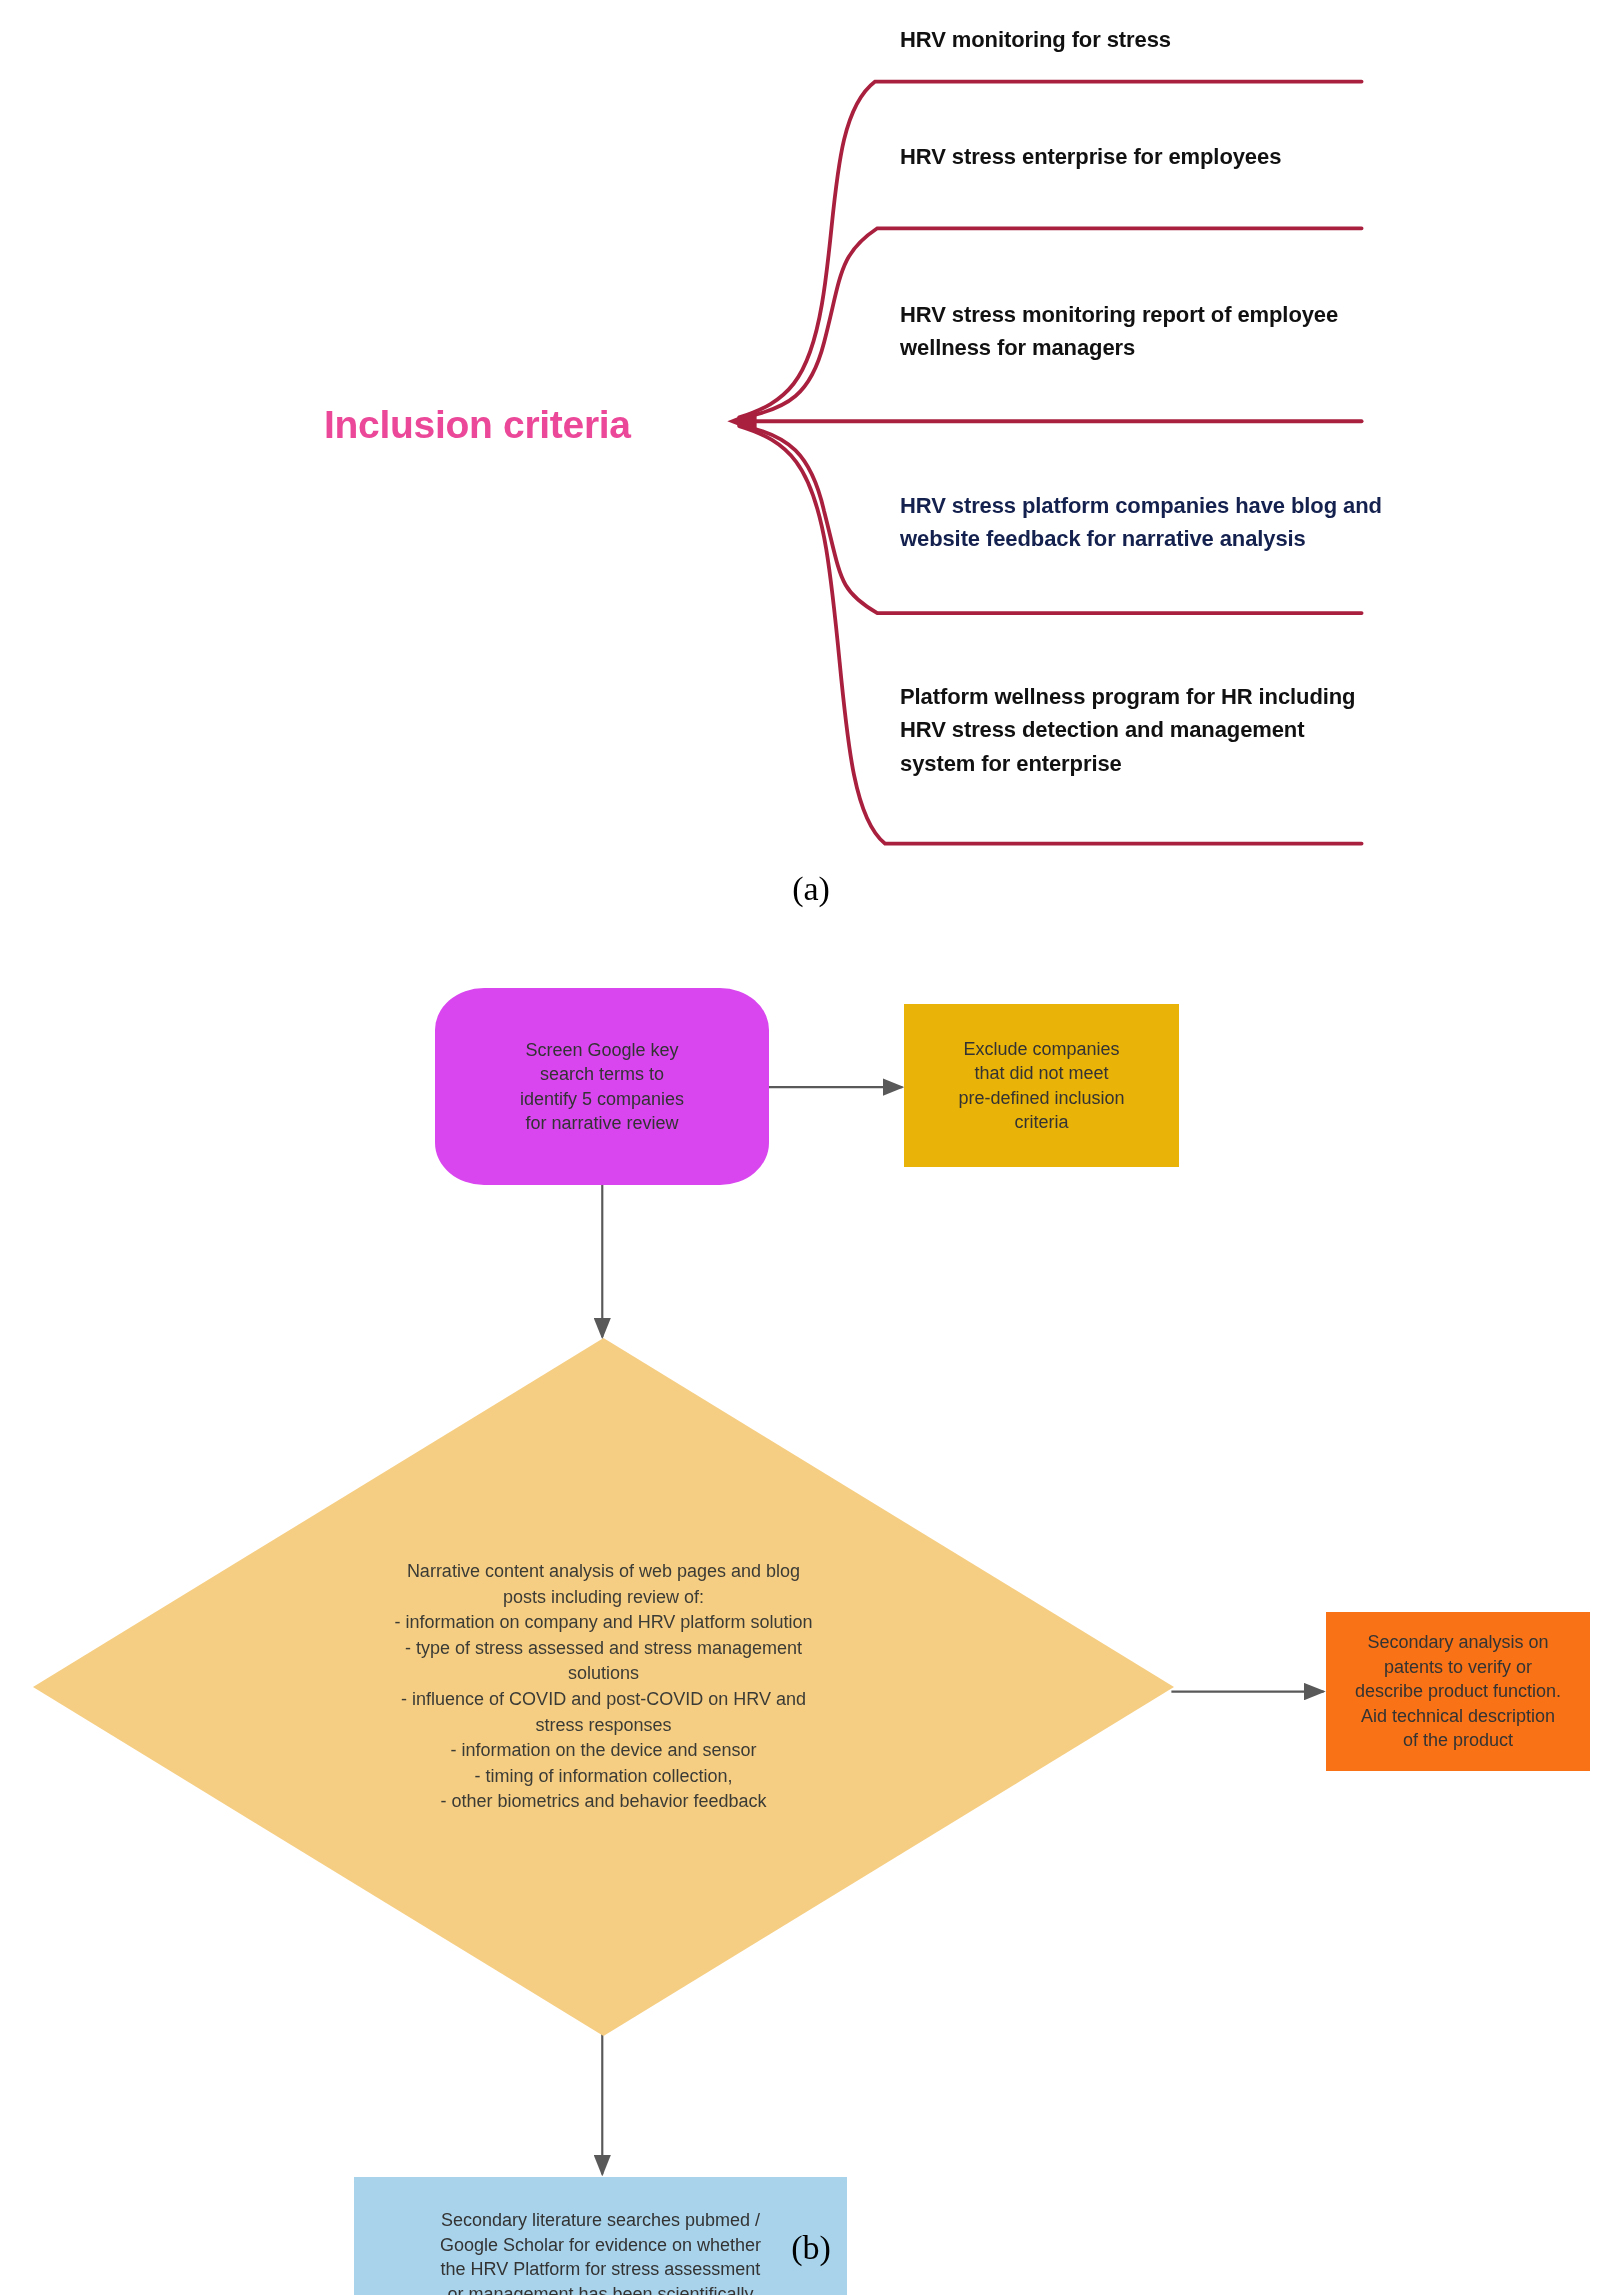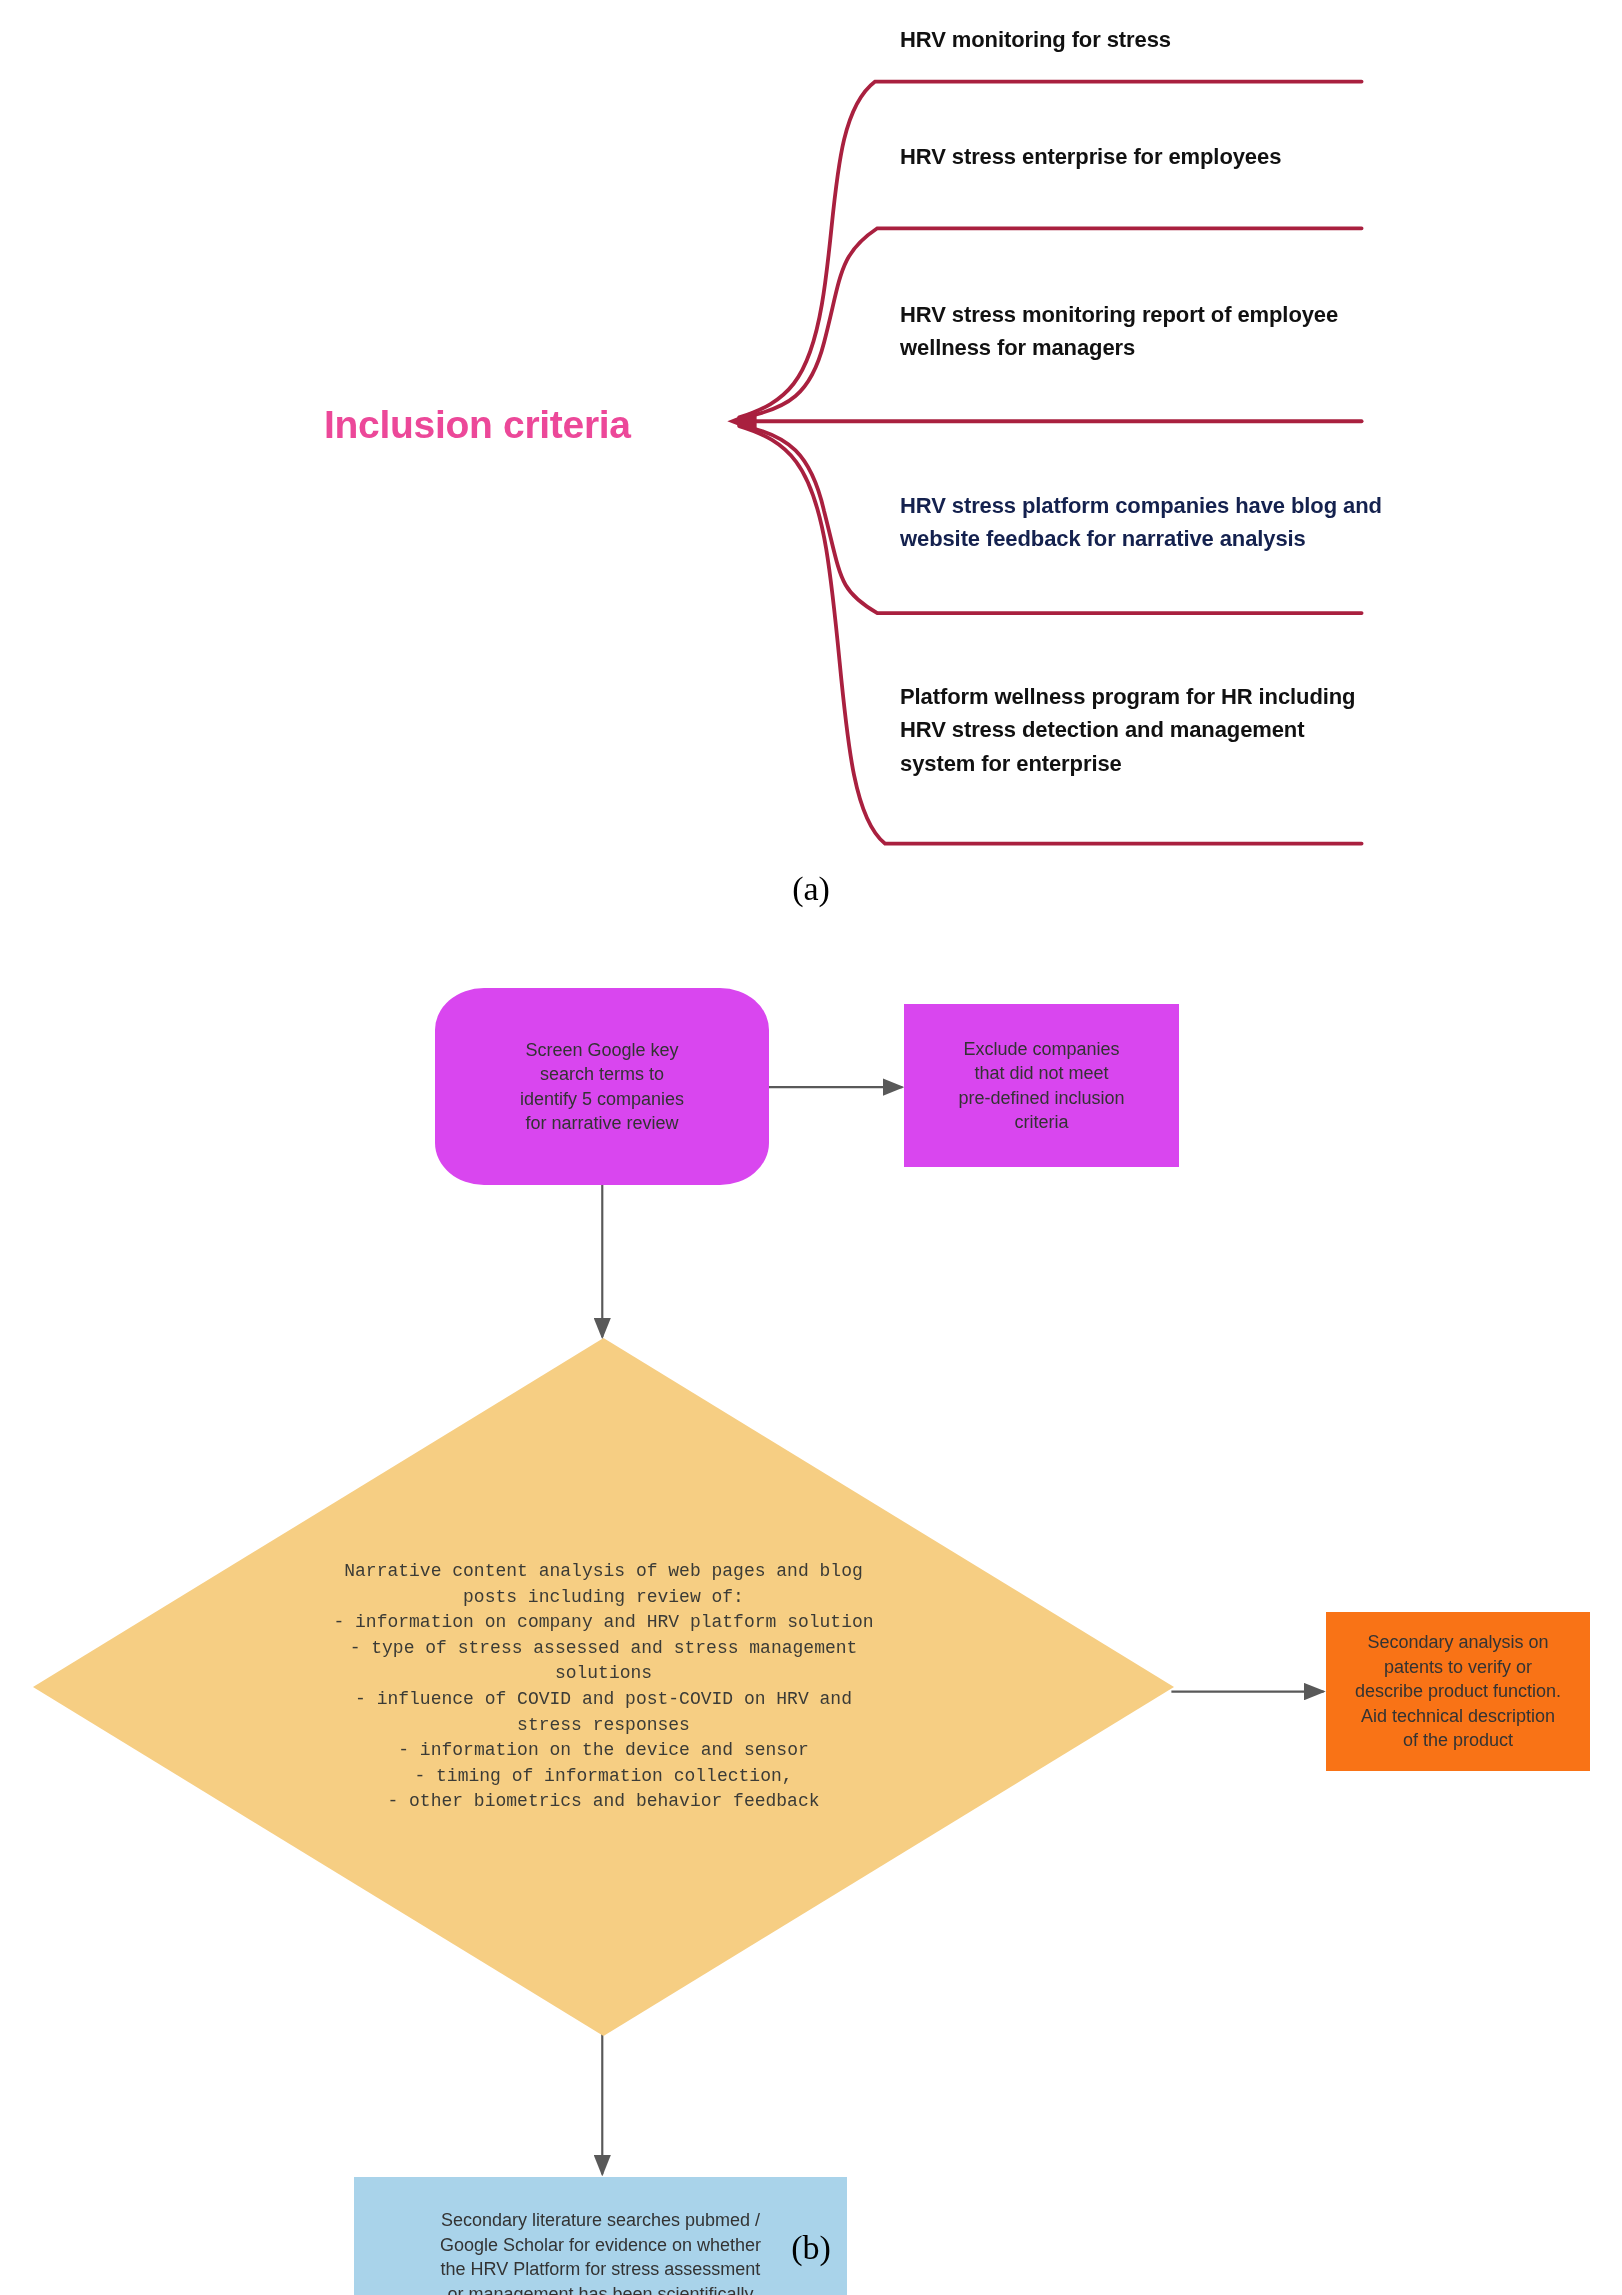--- a/index.html
+++ b/index.html
@@ -55,21 +55,20 @@
     line-height:1.36;
     padding:5.4px;
   }
   .node-rounded{
     border-radius:49px/42px;
   }
   .node-rect{}
   .node-diamond{
     background:transparent;
     padding:0;
-    font-family:Liberation Mono, monospace;
   }
   .diamond-shape{
     position:absolute;left:0;top:0;width:100%;height:100%;
   }
   .diamond-text{
     position:relative;z-index:2;
     width:78%;
     text-align:center;
     color:#3b3b36;
     font-size:18px;
@@ -143,21 +142,21 @@
       </g>
     </svg>
 
     <div class="node node-rounded" style="left:435px;top:64px;width:334px;height:197px;background:#d946ef;">
       <span class="node-text">Screen Google key
 search terms to
 identify 5 companies
 for narrative review</span>
     </div>
 
-    <div class="node node-rect" style="left:904px;top:80px;width:275px;height:163px;background:#d946ef;">
+    <div class="node node-rect" style="left:904px;top:80px;width:275px;height:163px;background:#eab308;">
       <span class="node-text">Exclude companies
 that did not meet
 pre-defined inclusion
 criteria</span>
     </div>
 
     <div class="node node-diamond" style="left:33px;top:414px;width:1141px;height:698px;">
       <svg class="diamond-shape" viewBox="0 0 2098 1284" preserveAspectRatio="none">
         <polygon points="1049,0 2098,642 1049,1284 0,642" fill="#F6CE83"></polygon>
       </svg>

